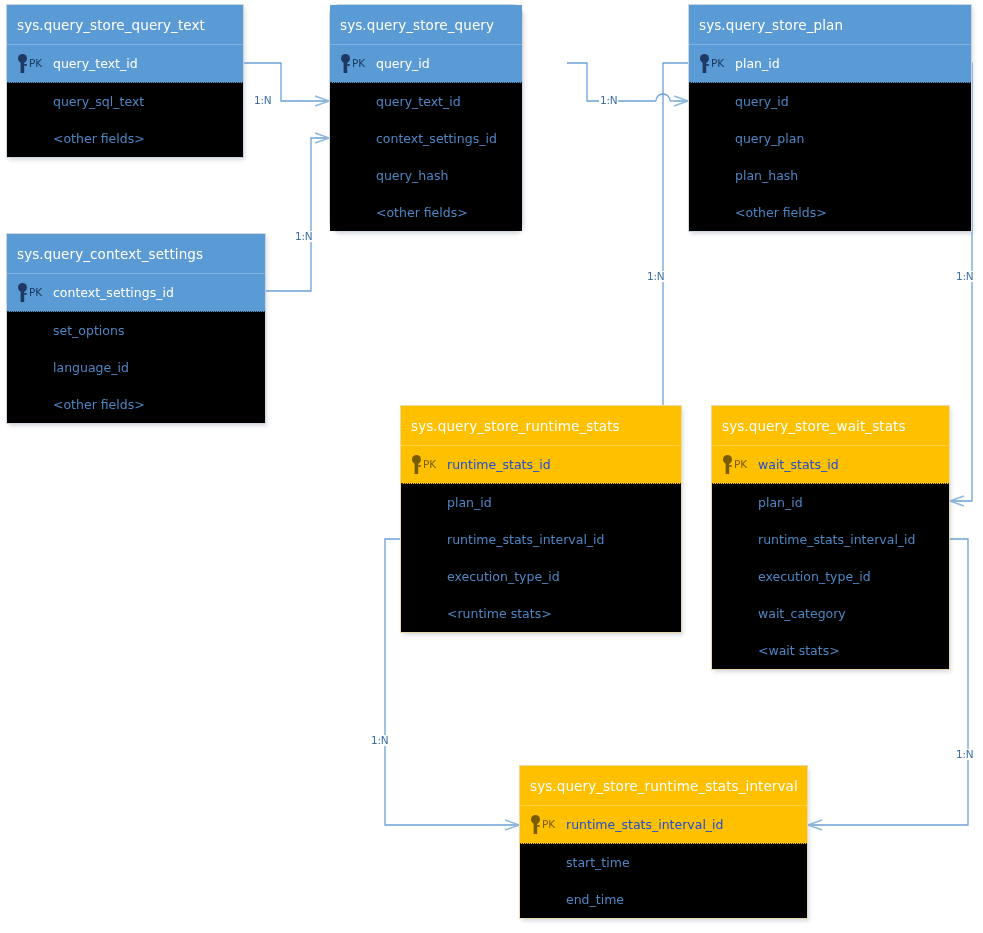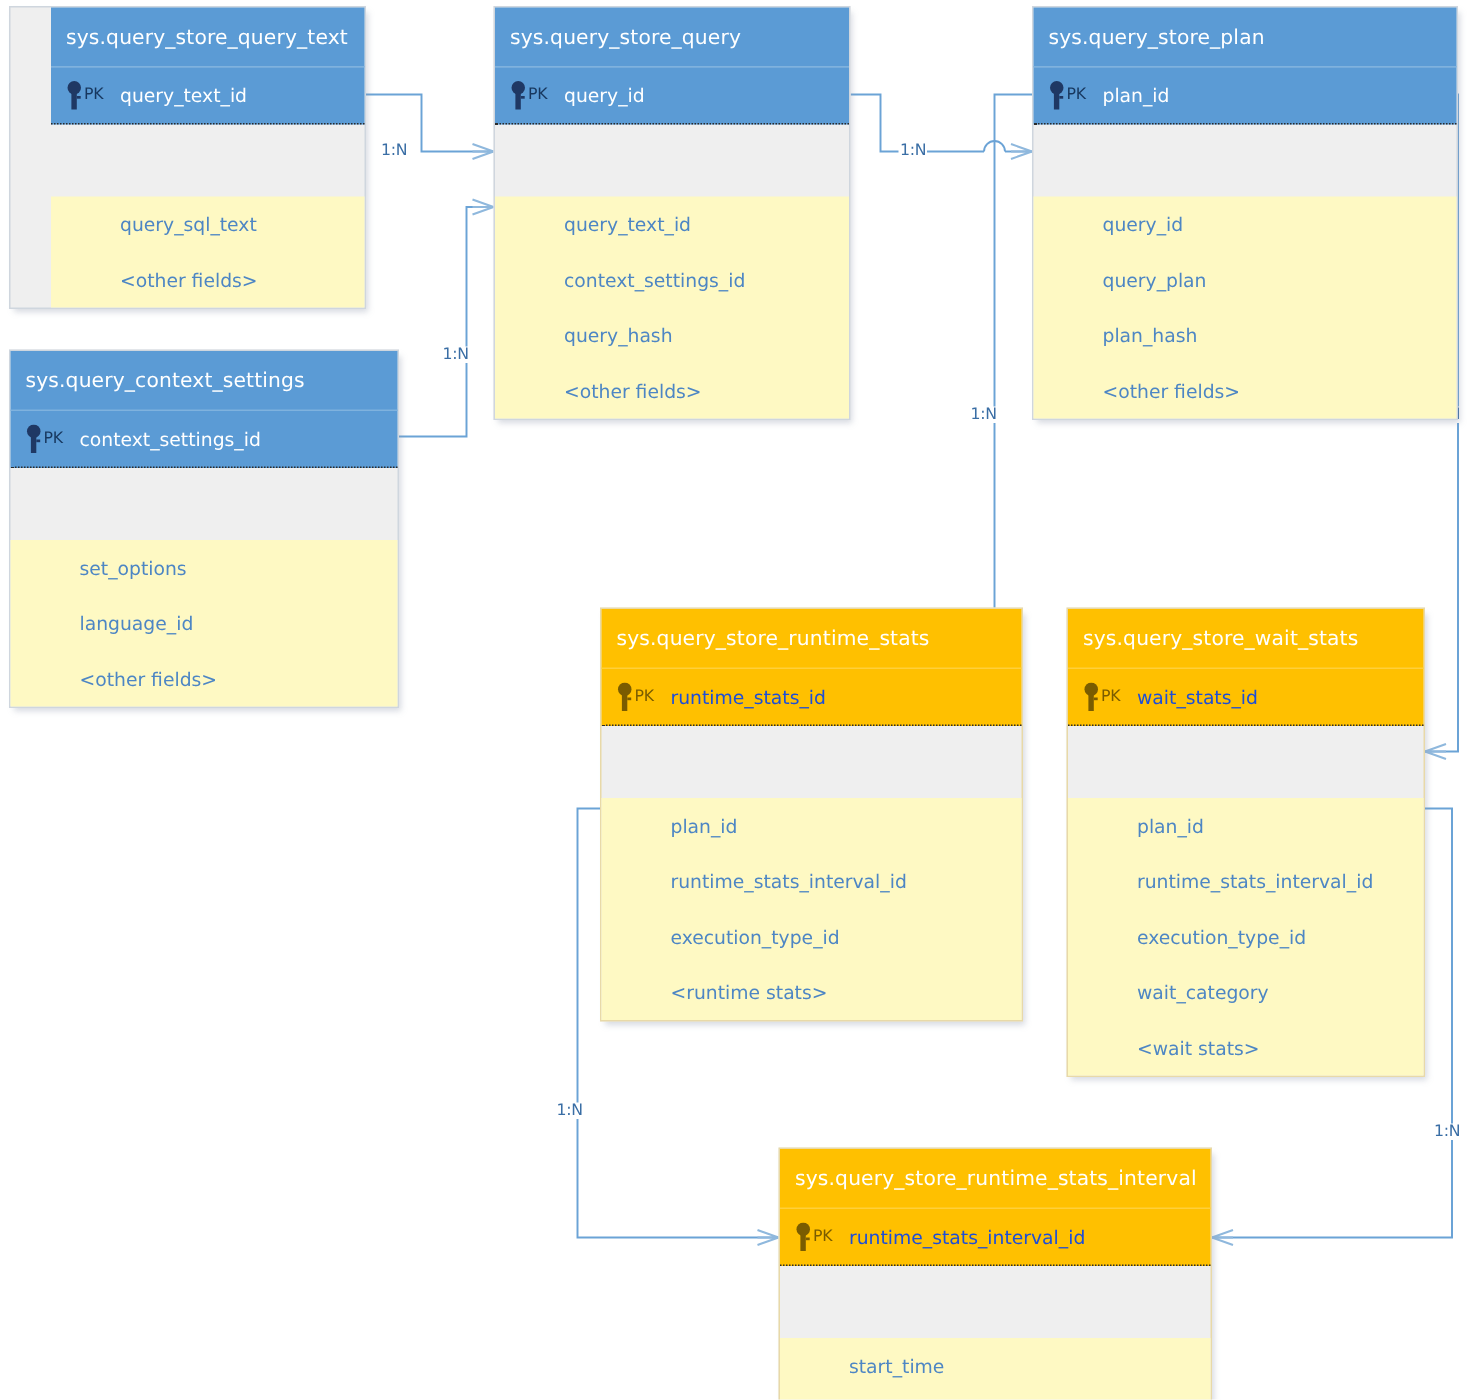--- a/index.html
+++ b/index.html
@@ -50,21 +50,21 @@
   }
   .blue .pk-tag{color:#17375e;}
   .orange .pk-tag{color:#7a5c00;}
 
   .pk-name{
     position:absolute;left:46px;top:11px;font-size:12.5px;color:#ffffff;
     white-space:nowrap;line-height:16px;
   }
   .orange .pk-name{color:#1d4ed8;}
 
-  .ent-fields{box-sizing:border-box;background:#fef9c3;padding-top:0;margin-top:48px;}
+  .ent-fields{box-sizing:border-box;background:#000000;padding-top:0;}
   .field{
     box-sizing:border-box;height:37px;line-height:37px;
     padding-left:46px;font-size:12.5px;color:#4d86c4;white-space:nowrap;
   }
   .field.meta{color:#4d86c4;}
 </style>
 </head>
 <body>
 
 <div id="canvas">
@@ -124,40 +124,40 @@
   </svg>
 
   <div class="card-label" style="left:253px;top:95px;">1:N</div>
   <div class="card-label" style="left:294px;top:231px;">1:N</div>
   <div class="card-label" style="left:599px;top:95px;">1:N</div>
   <div class="card-label" style="left:646px;top:271px;">1:N</div>
   <div class="card-label" style="left:955px;top:271px;">1:N</div>
   <div class="card-label" style="left:370px;top:735px;">1:N</div>
   <div class="card-label" style="left:955px;top:749px;">1:N</div>
 
-  <div class="entity blue" style="left:6px;top:4px;width:238px;padding-left:27px;">
+  <div class="entity blue" style="left:6px;top:4px;width:238px;">
     <div class="ent-title">sys.query_store_query_text</div>
     <div class="ent-pk">
       <span class="pk-key">
         <svg width="11" height="20" viewBox="0 0 11 20">
             <circle cx="5.5" cy="4.5" r="4.5" fill="#1f3864"></circle>
             <rect x="3.6" y="6" width="3.6" height="13" fill="#1f3864"></rect>
             <rect x="7.2" y="10" width="2.6" height="1.8" fill="#1f3864"></rect>
           </svg>
       </span>
       <span class="pk-tag">PK</span>
       <span class="pk-name">query_text_id</span>
     </div>
     <div class="ent-fields">
       <div class="field">query_sql_text</div>
       <div class="field meta">&lt;other fields&gt;</div>
     </div>
   </div>
 
-  <div class="entity blue" style="left:329px;top:4px;width:238px;">
+  <div class="entity blue" style="left:329px;top:4px;width:194px;border-radius:10px;">
     <div class="ent-title">sys.query_store_query</div>
     <div class="ent-pk">
       <span class="pk-key">
         <svg width="11" height="20" viewBox="0 0 11 20">
             <circle cx="5.5" cy="4.5" r="4.5" fill="#1f3864"></circle>
             <rect x="3.6" y="6" width="3.6" height="13" fill="#1f3864"></rect>
             <rect x="7.2" y="10" width="2.6" height="1.8" fill="#1f3864"></rect>
           </svg>
       </span>
       <span class="pk-tag">PK</span>

